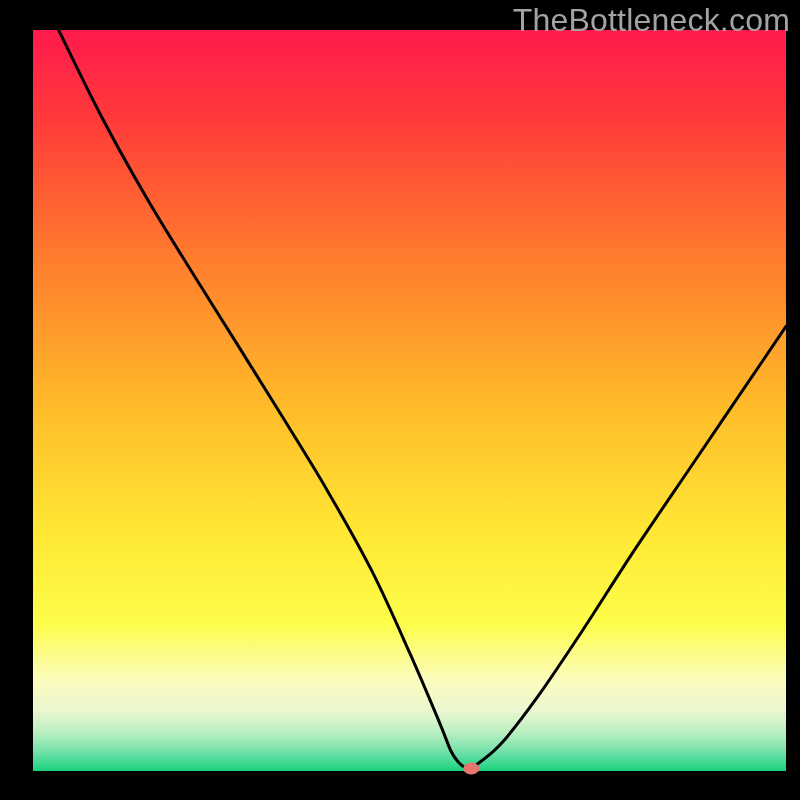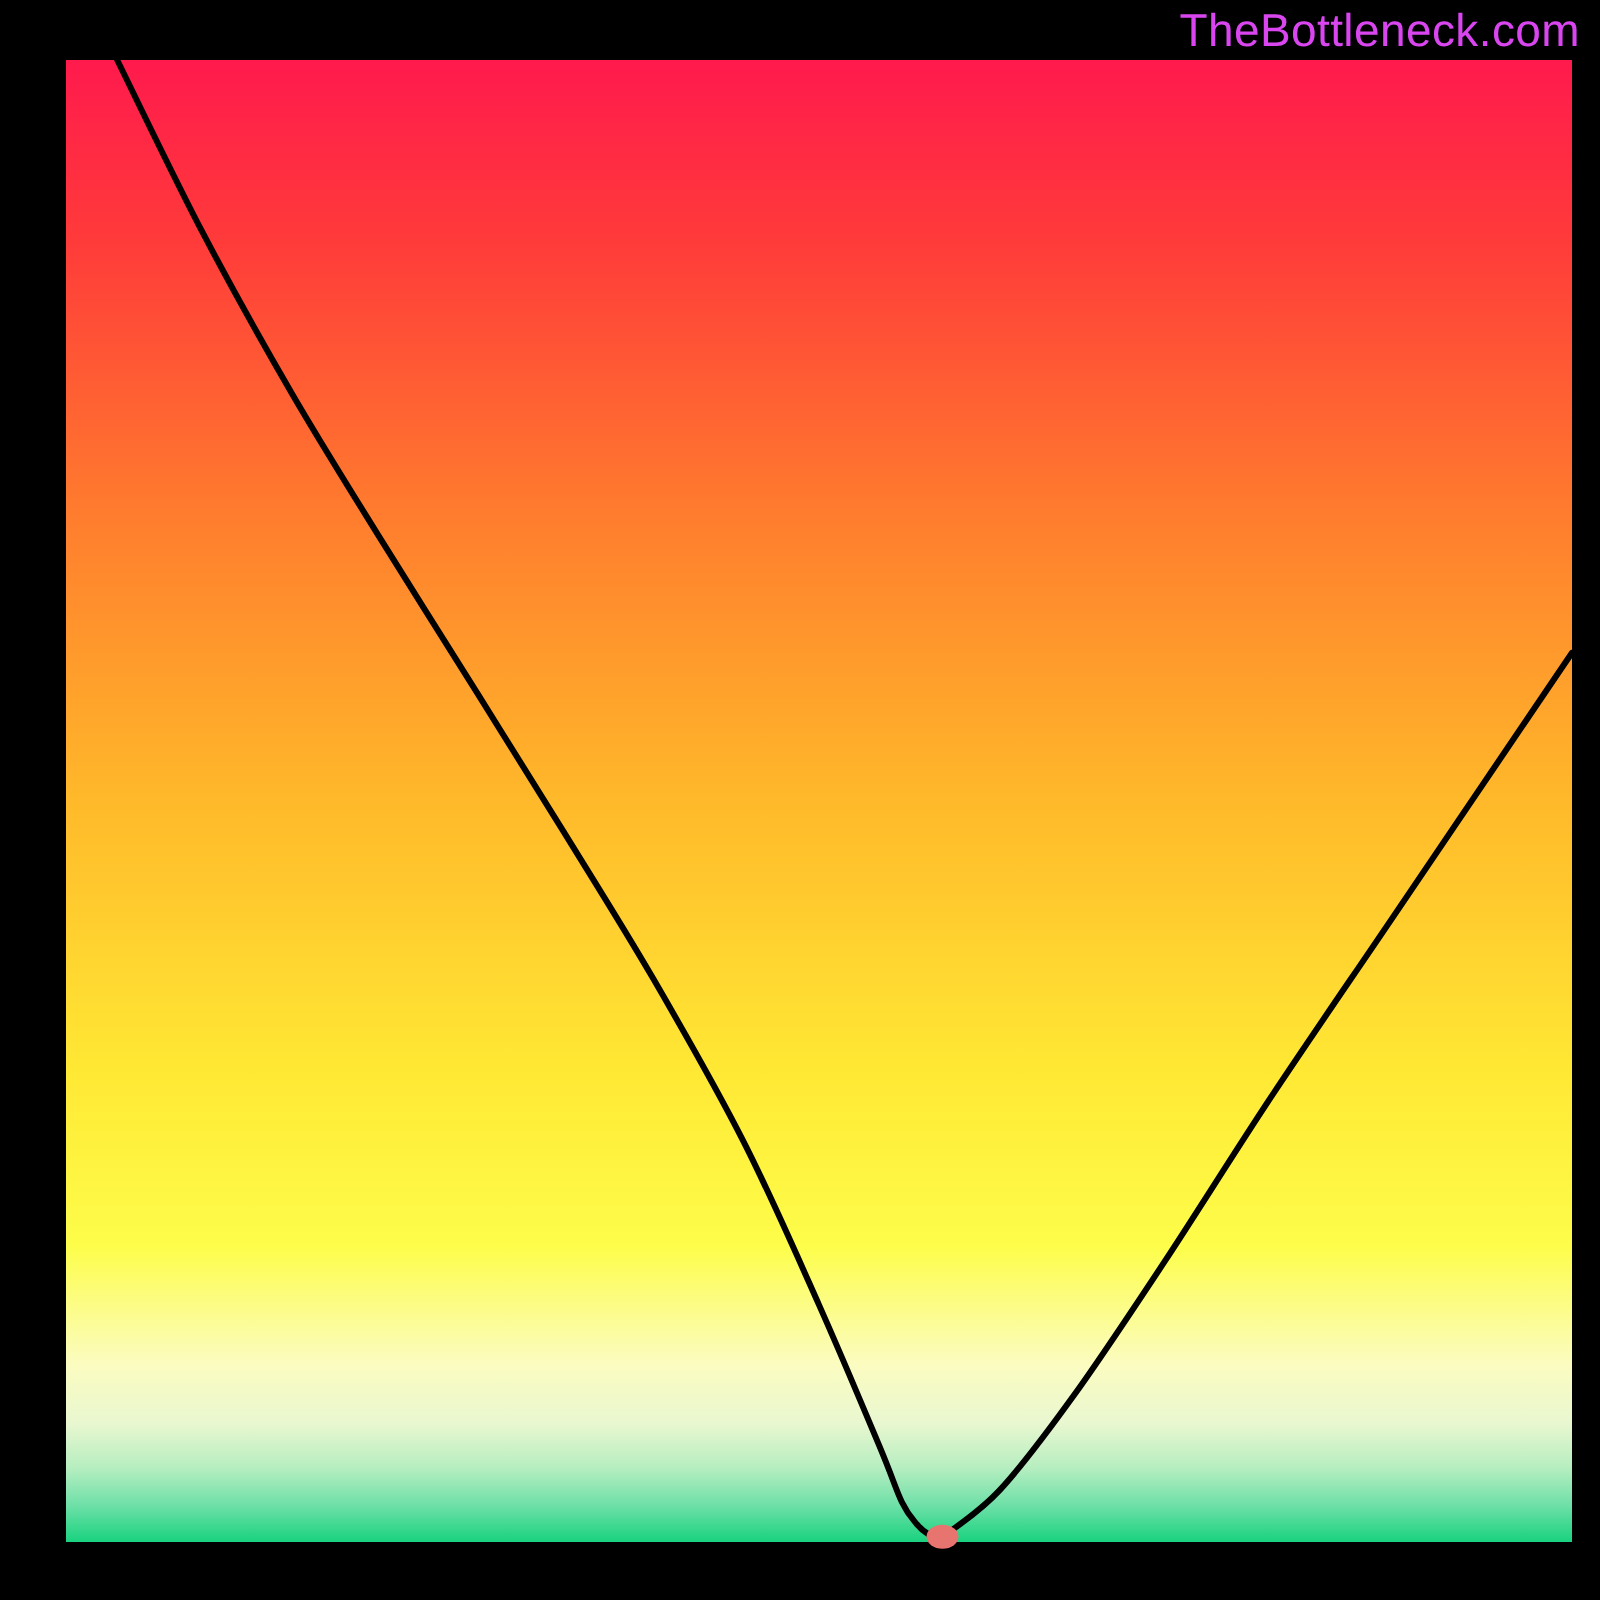--- a/index.html
+++ b/index.html
@@ -14,22 +14,22 @@
   .chart-container {
     position: relative;
     width: 800px;
     height: 800px;
     background: #000;
   }
   .watermark {
     position: absolute;
     top: 2px;
     right: 10px;
-    color: #d946ef;
-    font-size: 23px;
+    color: #a3a3a3;
+    font-size: 32px;
     font-weight: 500;
     letter-spacing: 0.2px;
     z-index: 3;
   }
   svg {
     position: absolute;
     top: 0;
     left: 0;
   }
 </style>

